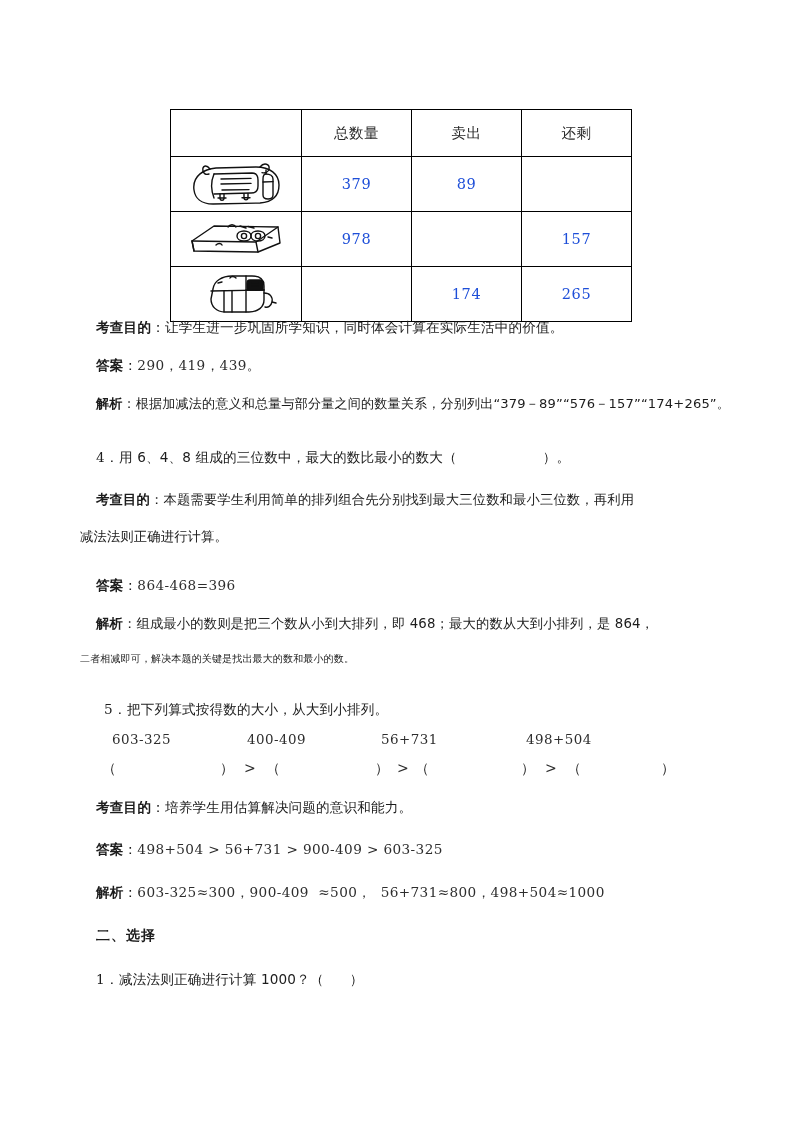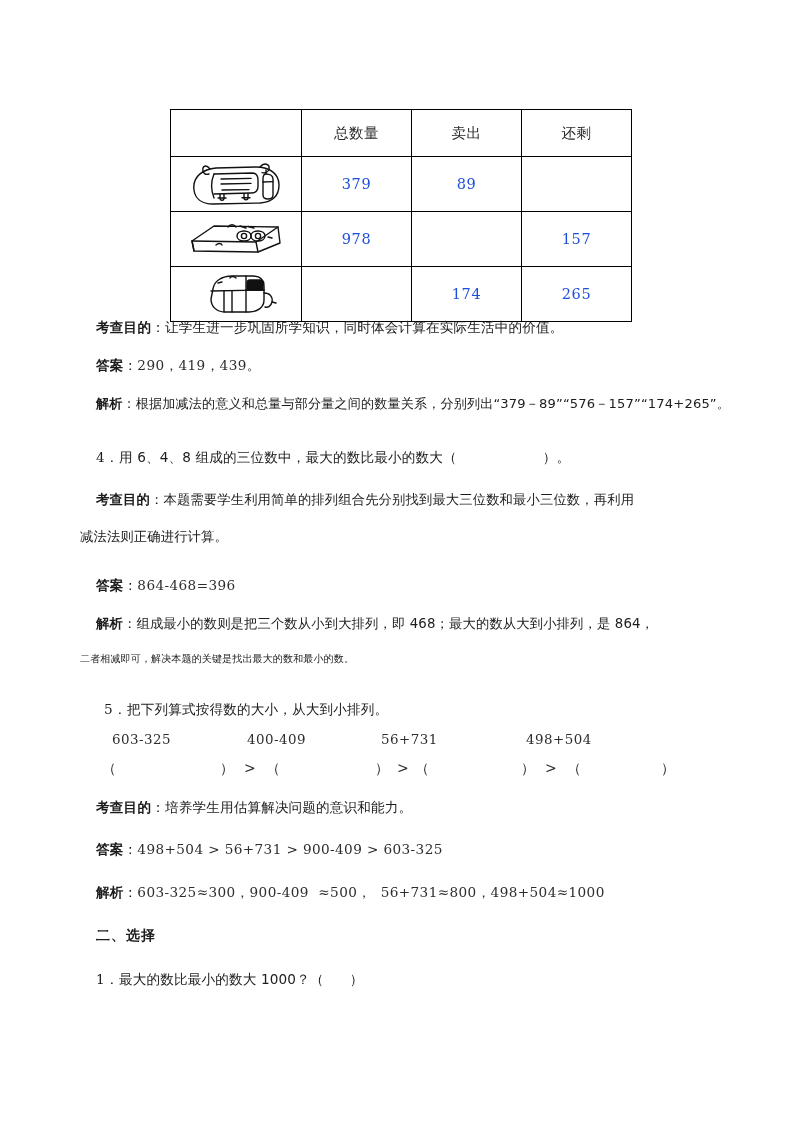--- a/index.html
+++ b/index.html
@@ -280,16 +280,16 @@
 
   <div class="line" style="top:883px">
     <span class="lbl">解析</span><span class="cn">：</span><span class="num" style="white-space:pre">603-325≈300，900-409  ≈500，  56+731≈800，498+504≈1000</span>
   </div>
 
   <div class="line" style="top:926px">
     <span class="heading">二、选择</span>
   </div>
 
   <div class="line" style="top:970px">
-    <span class="qnum">1．</span><span class="cn">最大的数比最小的数大 1000？（</span><span style="display:inline-block;width:26px"></span><span class="cn">）</span>
+    <span class="qnum">1．</span><span class="cn">减法法则正确进行计算 1000？（</span><span style="display:inline-block;width:26px"></span><span class="cn">）</span>
   </div>
 
 </div>
 
 </body></html>

